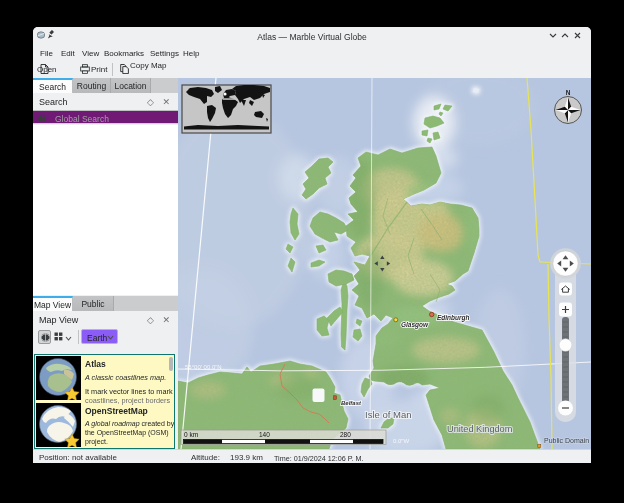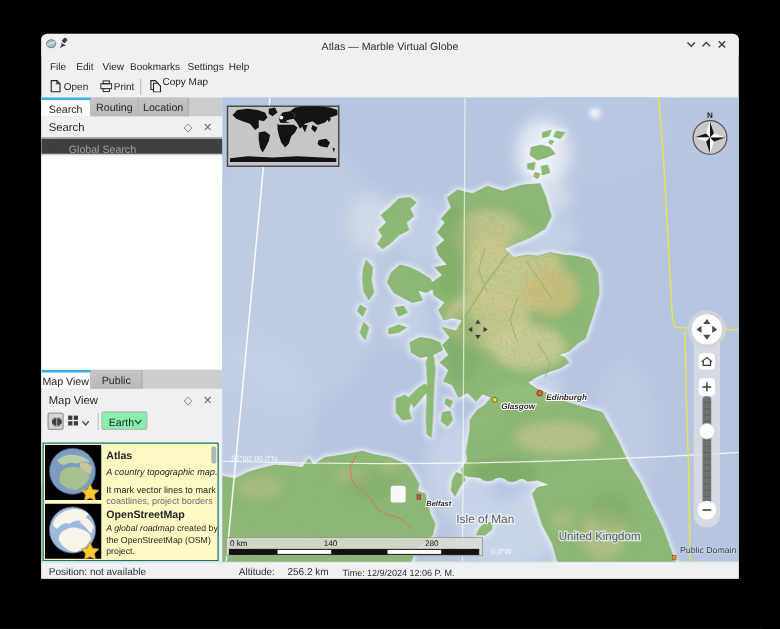--- a/index.html
+++ b/index.html
@@ -59,21 +59,21 @@
     <span class="menu" style="left:49px">View</span>
     <span class="menu" style="left:71px">Bookmarks</span>
     <span class="menu" style="left:117px">Settings</span>
     <span class="menu" style="left:150px">Help</span>
   </div>
   <div id="toolbar">
     <svg width="9" height="10" style="position:absolute;left:7px;top:3px" viewBox="0 0 9 10">
       <path d="M1 0.5 H5.5 L8 3 V9.5 H1 Z" fill="none" stroke="#232627" stroke-width="0.9"></path>
       <path d="M5.5 0.5 V3 H8" fill="none" stroke="#232627" stroke-width="0.9"></path>
     </svg>
-    <span class="tbtn" style="left:18px;top:4px">Open</span>
+    <span class="tbtn" style="left:4px;top:4px">Open</span>
     <svg width="10" height="10" style="position:absolute;left:47px;top:3px" viewBox="0 0 10 10">
       <rect x="2.5" y="0.7" width="5" height="2.3" fill="none" stroke="#232627" stroke-width="0.8"></rect>
       <rect x="0.7" y="3" width="8.6" height="4" fill="none" stroke="#232627" stroke-width="0.8"></rect>
       <rect x="2.5" y="7" width="5" height="2.3" fill="#fff" stroke="#232627" stroke-width="0.8"></rect>
     </svg>
     <span class="tbtn" style="left:58px;top:4px">Print</span>
     <div style="position:absolute;left:79px;top:2px;width:1px;height:13px;background:#c1c2c3"></div>
     <svg width="9" height="10" style="position:absolute;left:87px;top:3px" viewBox="0 0 9 10">
       <path d="M0.7 0.5 H4.2 L6.4 2.6 V7.6 H0.7 Z" fill="#eff0f1" stroke="#232627" stroke-width="0.9"></path>
       <path d="M2.8 2.6 H6.2 L8.4 4.8 V9.6 H2.8 Z" fill="#eff0f1" stroke="#232627" stroke-width="0.9"></path>
@@ -86,21 +86,21 @@
     <div class="tabbar" style="top:0">
       <div class="tab active" style="left:0;width:40px">Search</div>
       <div class="tab" style="left:40px;width:38px">Routing</div>
       <div class="tab" style="left:78px;width:40px">Location</div>
     </div>
     <div class="phead" style="top:15px">
         <span class="t">Search</span>
       <span class="pico" style="right:24px">◇</span>
         <span class="pico" style="right:8px">✕</span>
     </div>
-    <div style="position:absolute;left:0;top:32px;width:145px;height:14px;background:#404040;border-top:1px solid #bfc0c1;border-bottom:1px solid #cfd0d1">
+    <div style="position:absolute;left:0;top:32px;width:145px;height:14px;background:#701a75;border-top:1px solid #bfc0c1;border-bottom:1px solid #cfd0d1">
       <svg width="11" height="8" style="position:absolute;left:5px;top:3px" viewBox="0 0 11 8">
         <circle cx="2.2" cy="5.2" r="2.1" fill="#3a3d40"></circle>
           <circle cx="6" cy="5.2" r="2.1" fill="#3a3d40"></circle>
         <rect x="1.6" y="0.8" width="1.8" height="3" fill="#3a3d40"></rect>
           <rect x="4.8" y="0.8" width="1.8" height="3" fill="#3a3d40"></rect>
         <path d="M8.6 3.4 L10.6 3.4 L9.6 4.8 Z" fill="#3a3d40"></path>
       </svg>
       <span style="position:absolute;left:22px;top:3px;color:#9fa2a4;font-size:8.5px">Global Search</span>
     </div>
     <div style="position:absolute;left:0;top:47px;width:145px;height:170px;background:#fff"></div>
@@ -127,21 +127,21 @@
             <rect x="5" y="0.5" width="3.4" height="3.4"></rect>
             <rect x="0.5" y="5" width="3.4" height="3.4"></rect>
             <rect x="5" y="5" width="3.4" height="3.4"></rect>
           </g>
         </svg>
     </div>
     <svg width="7" height="5" viewBox="0 0 7 5" style="position:absolute;left:32px;top:258px">
         <path d="M1,1 L3.5,4 L6,1" stroke="#4a4d50" stroke-width="1.1" fill="none"></path>
       </svg>
     <div style="position:absolute;left:45px;top:252px;width:1px;height:14px;background:#c1c2c3"></div>
-    <div style="position:absolute;left:48px;top:251px;width:37px;height:15px;background:#86efac;border:1px solid #b6b7b8;border-radius:2px">
+    <div style="position:absolute;left:48px;top:251px;width:37px;height:15px;background:#8b5cf6;border:1px solid #b6b7b8;border-radius:2px">
       <span style="position:absolute;left:5px;top:3px;font-size:8.5px">Earth</span>
       <svg width="7" height="5" viewBox="0 0 7 5" style="position:absolute;right:3px;top:5px">
           <path d="M1,1 L3.5,4 L6,1" stroke="#4a4d50" stroke-width="1.1" fill="none"></path>
         </svg>
     </div>
 
     <div style="position:absolute;left:1px;top:276px;width:141px;height:95px;background:#fef9c3;border:1px solid #0f766e;overflow:hidden">
       <div style="position:absolute;left:1px;top:1px;width:45px;height:44px;background:#000">
         <svg width="45" height="44" viewBox="0 0 45 44">
           <circle cx="22" cy="21" r="18.5" fill="#7d9cc4"></circle>
@@ -156,21 +156,21 @@
         <svg width="45" height="44" viewBox="0 0 45 44">
           <circle cx="22" cy="21" r="18.5" fill="#9db9dd"></circle>
           <path d="M6,16 Q10,6 22,4 Q30,4 35,8 L30,14 Q24,12 20,16 Q14,14 10,20 Q7,19 6,16Z" fill="#f7f4ea"></path>
           <path d="M13,23 Q20,17 28,20 Q36,22 37,28 Q33,36 24,39 Q15,37 11,29 Q11,25 13,23Z" fill="#f7f4ea"></path>
           <path d="M30,10 Q36,12 39,18 L37,24 Q32,18 28,15Z" fill="#f7f4ea"></path>
           <circle cx="22" cy="21" r="18.5" fill="none" stroke="#5a6a80" stroke-width="0.6"></circle>
           <path d="M36,31 l2.2,4.5 5,0.7 -3.6,3.5 0.9,5 -4.5-2.4 -4.5,2.4 0.9,-5 -3.6,-3.5 5,-0.7Z" fill="#f8c933" stroke="#c89010" stroke-width="0.5"></path>
         </svg>
       </div>
       <b style="position:absolute;left:50px;top:4px;font-size:8.5px">Atlas</b>
-      <i style="position:absolute;left:50px;top:18px;font-size:7.3px;white-space:nowrap">A country topographic map.</i>
+      <i style="position:absolute;left:50px;top:18px;font-size:7.3px;white-space:nowrap">A classic coastlines map.</i>
       <span style="position:absolute;left:50px;top:32px;font-size:7.3px;white-space:nowrap">It mark vector lines to mark</span>
       <span style="position:absolute;left:50px;top:41px;font-size:7.3px;white-space:nowrap;color:#6a6d70">coastlines, project borders</span>
       <b style="position:absolute;left:50px;top:51px;font-size:8.5px">OpenStreetMap</b>
       <span style="position:absolute;left:50px;top:65px;font-size:7px;white-space:nowrap"><i>A global roadmap</i> created by</span>
       <span style="position:absolute;left:50px;top:74px;font-size:7px;white-space:nowrap">the OpenStreetMap (OSM)</span>
       <span style="position:absolute;left:50px;top:83px;font-size:7px;white-space:nowrap">project.</span>
       <div style="position:absolute;right:1px;top:2px;width:4px;height:14px;background:#b5b6b7;border-radius:2px"></div>
     </div>
   </div>
 
@@ -453,16 +453,16 @@
       <rect x="5.5" y="361.5" width="38.5" height="4" fill="#111"></rect>
       <rect x="87" y="361.5" width="45" height="4" fill="#111"></rect>
       <rect x="175" y="361.5" width="30" height="4" fill="#111"></rect>
     </g>
   </svg>
   </div>
 
   <div id="statusbar">
     <span style="left:6px">Position: not available</span>
     <span style="left:158px">Altitude:</span>
-      <span style="left:197px">256.2 km</span>
-    <span style="left:241px;font-size:7.2px;top:3.5px">Time: 12/9/2024 12:06 P. M.</span>
+      <span style="left:197px">193.9 km</span>
+    <span style="left:241px;font-size:7.2px;top:3.5px">Time: 01/9/2024 12:06 P. M.</span>
   </div>
 </div>
 
 </body></html>

